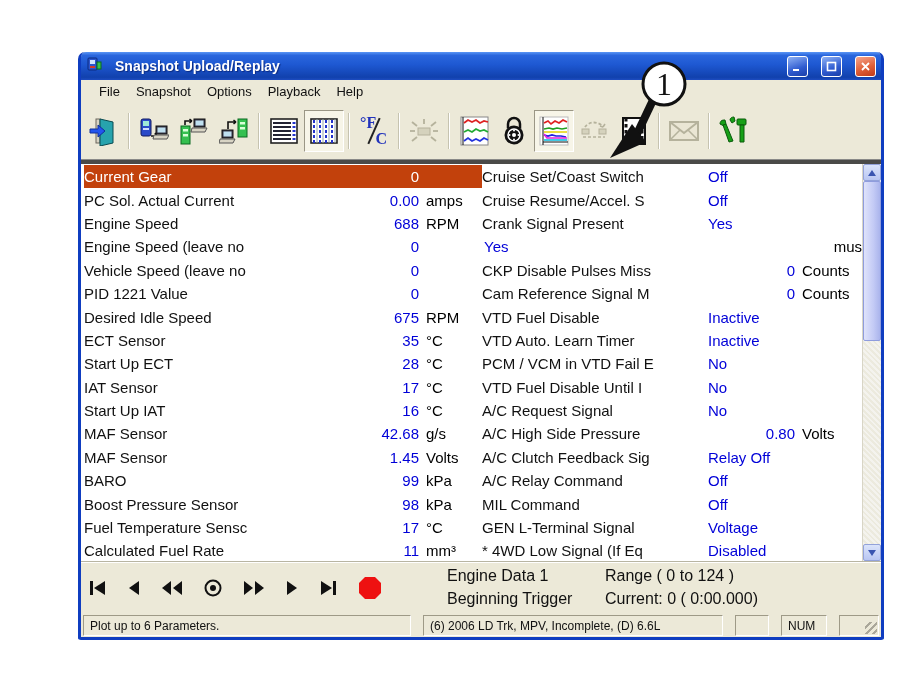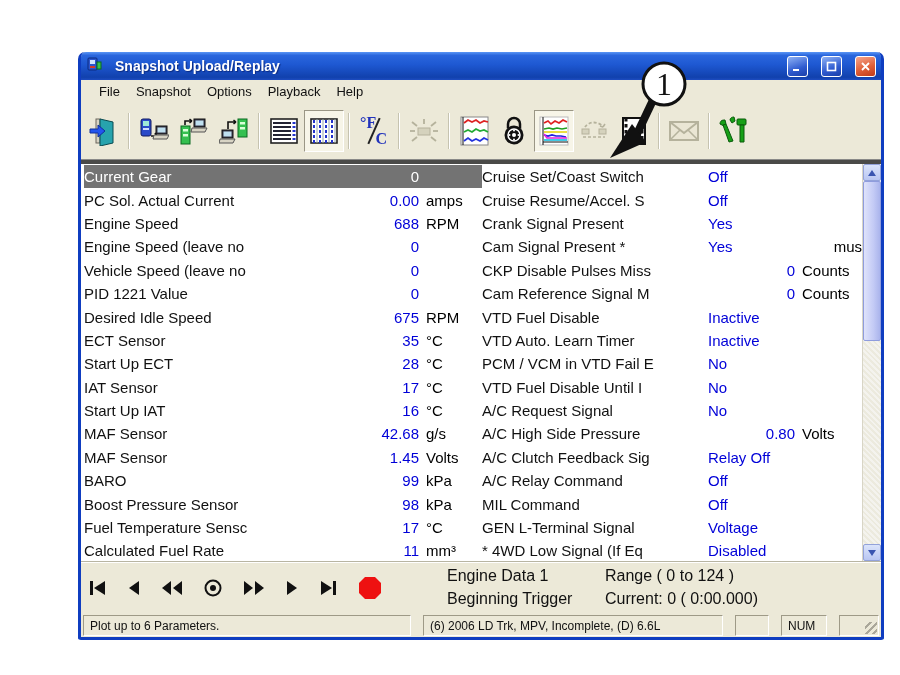--- a/index.html
+++ b/index.html
@@ -50,21 +50,21 @@
   .dcol.left{width:398px;flex:0 0 398px;}
   .dcol.right{flex:1;min-width:0;}
   .drow{height:23.4px;flex:0 0 23.4px;display:flex;align-items:center;white-space:nowrap;}
   .drow .name{overflow:hidden;}
   .drow .val{color:#0000d8;}
   .drow .unit{color:#000;}
   
   .dcol.left .name{flex:1;}
   .dcol.left .val{width:76px;text-align:right;flex:0 0 76px;}
   .dcol.left .unit{width:56px;flex:0 0 56px;padding-left:7px;}
-  .drow.selected{background:#737373;}
+  .drow.selected{background:#c2410c;}
   .drow.selected .name,.drow.selected .val{color:#fff;}
   
   .dcol.right .name{width:224px;flex:0 0 224px;overflow:hidden;}
   .dcol.right .val{padding-left:2px;}
   .dcol.right .drow.num .val{flex:1;text-align:right;}
   .dcol.right .drow.num .unit{width:60px;flex:0 0 60px;padding-left:7px;}
   .dcol.right .extra{margin-left:auto;color:#000;}
 
   
   .vscroll{position:absolute;top:0;right:0;bottom:0;width:18px;
@@ -445,21 +445,20 @@
         </div>
 
         <div class="drow">
           <span class="name">Crank Signal Present</span>
           <span class="val">Yes</span>
           <span class="unit"></span>
           <span class="extra"></span>
         </div>
 
         <div class="drow">
-          <span class="name">Cam Signal Present *</span>
           <span class="val">Yes</span>
           <span class="unit"></span>
           <span class="extra">mus</span>
         </div>
 
         <div class="drow num">
           <span class="name">CKP Disable Pulses Miss</span>
           <span class="val">0</span>
           <span class="unit">Counts</span>
           <span class="extra"></span>

